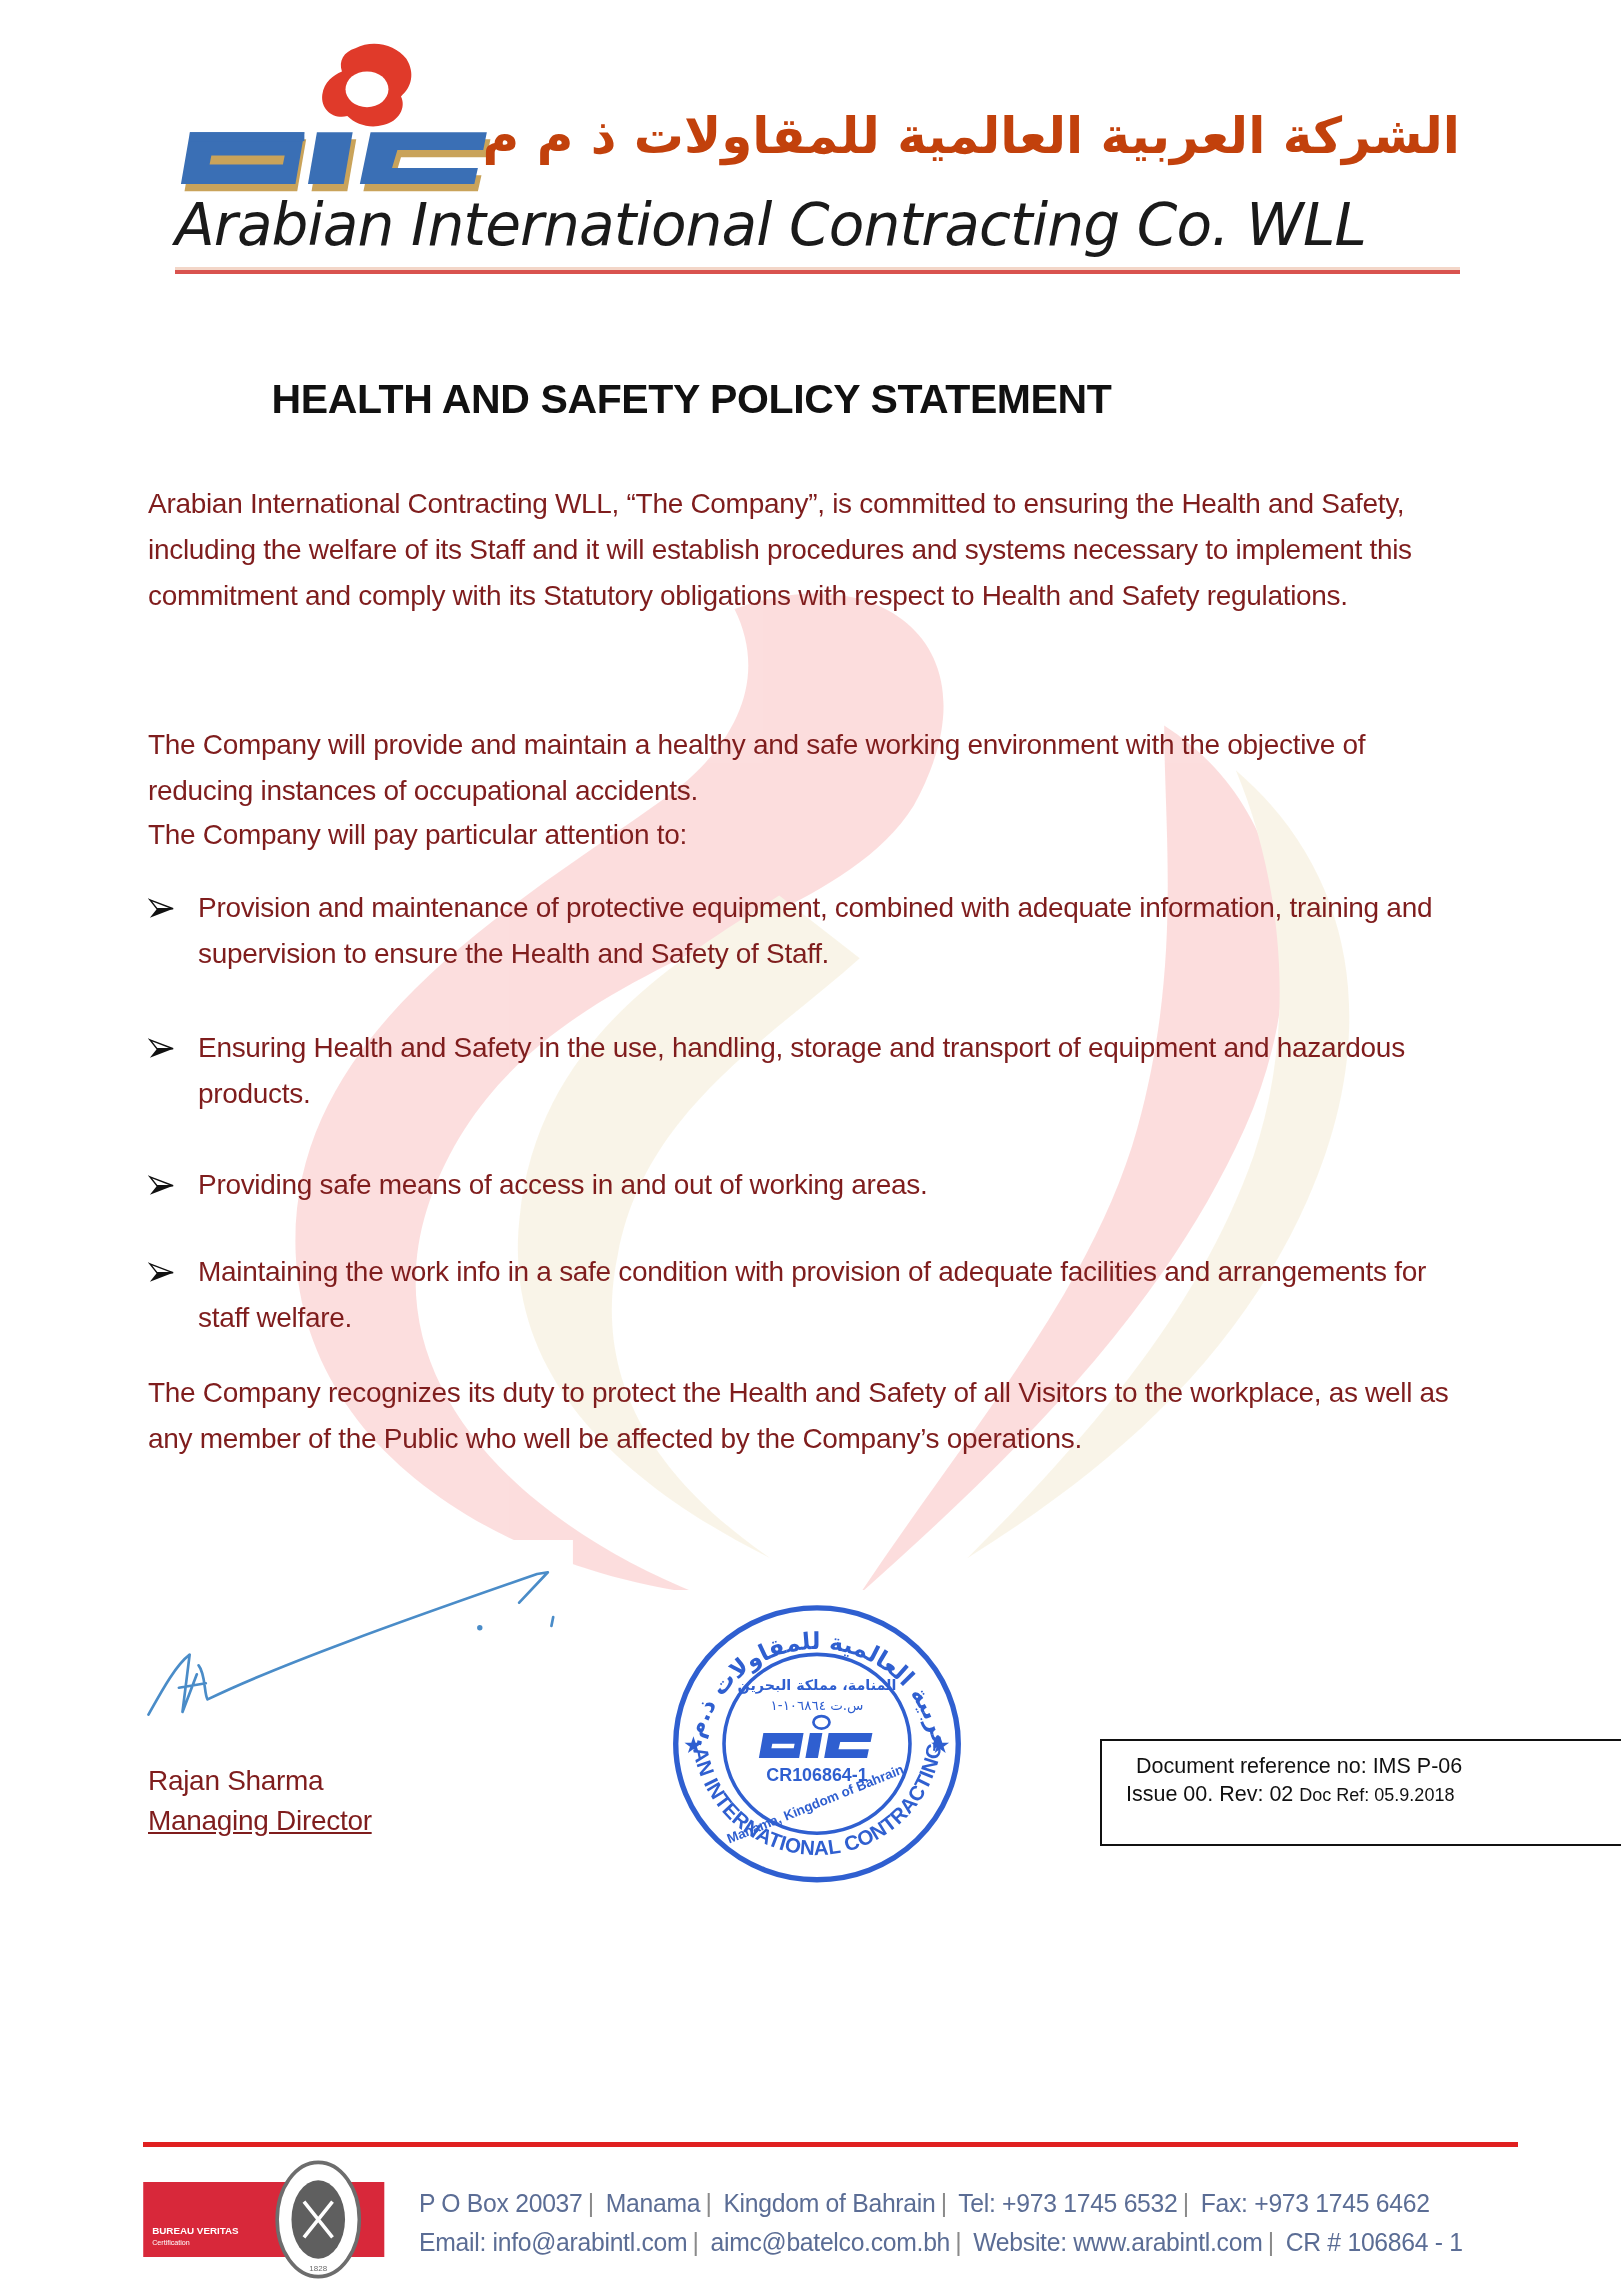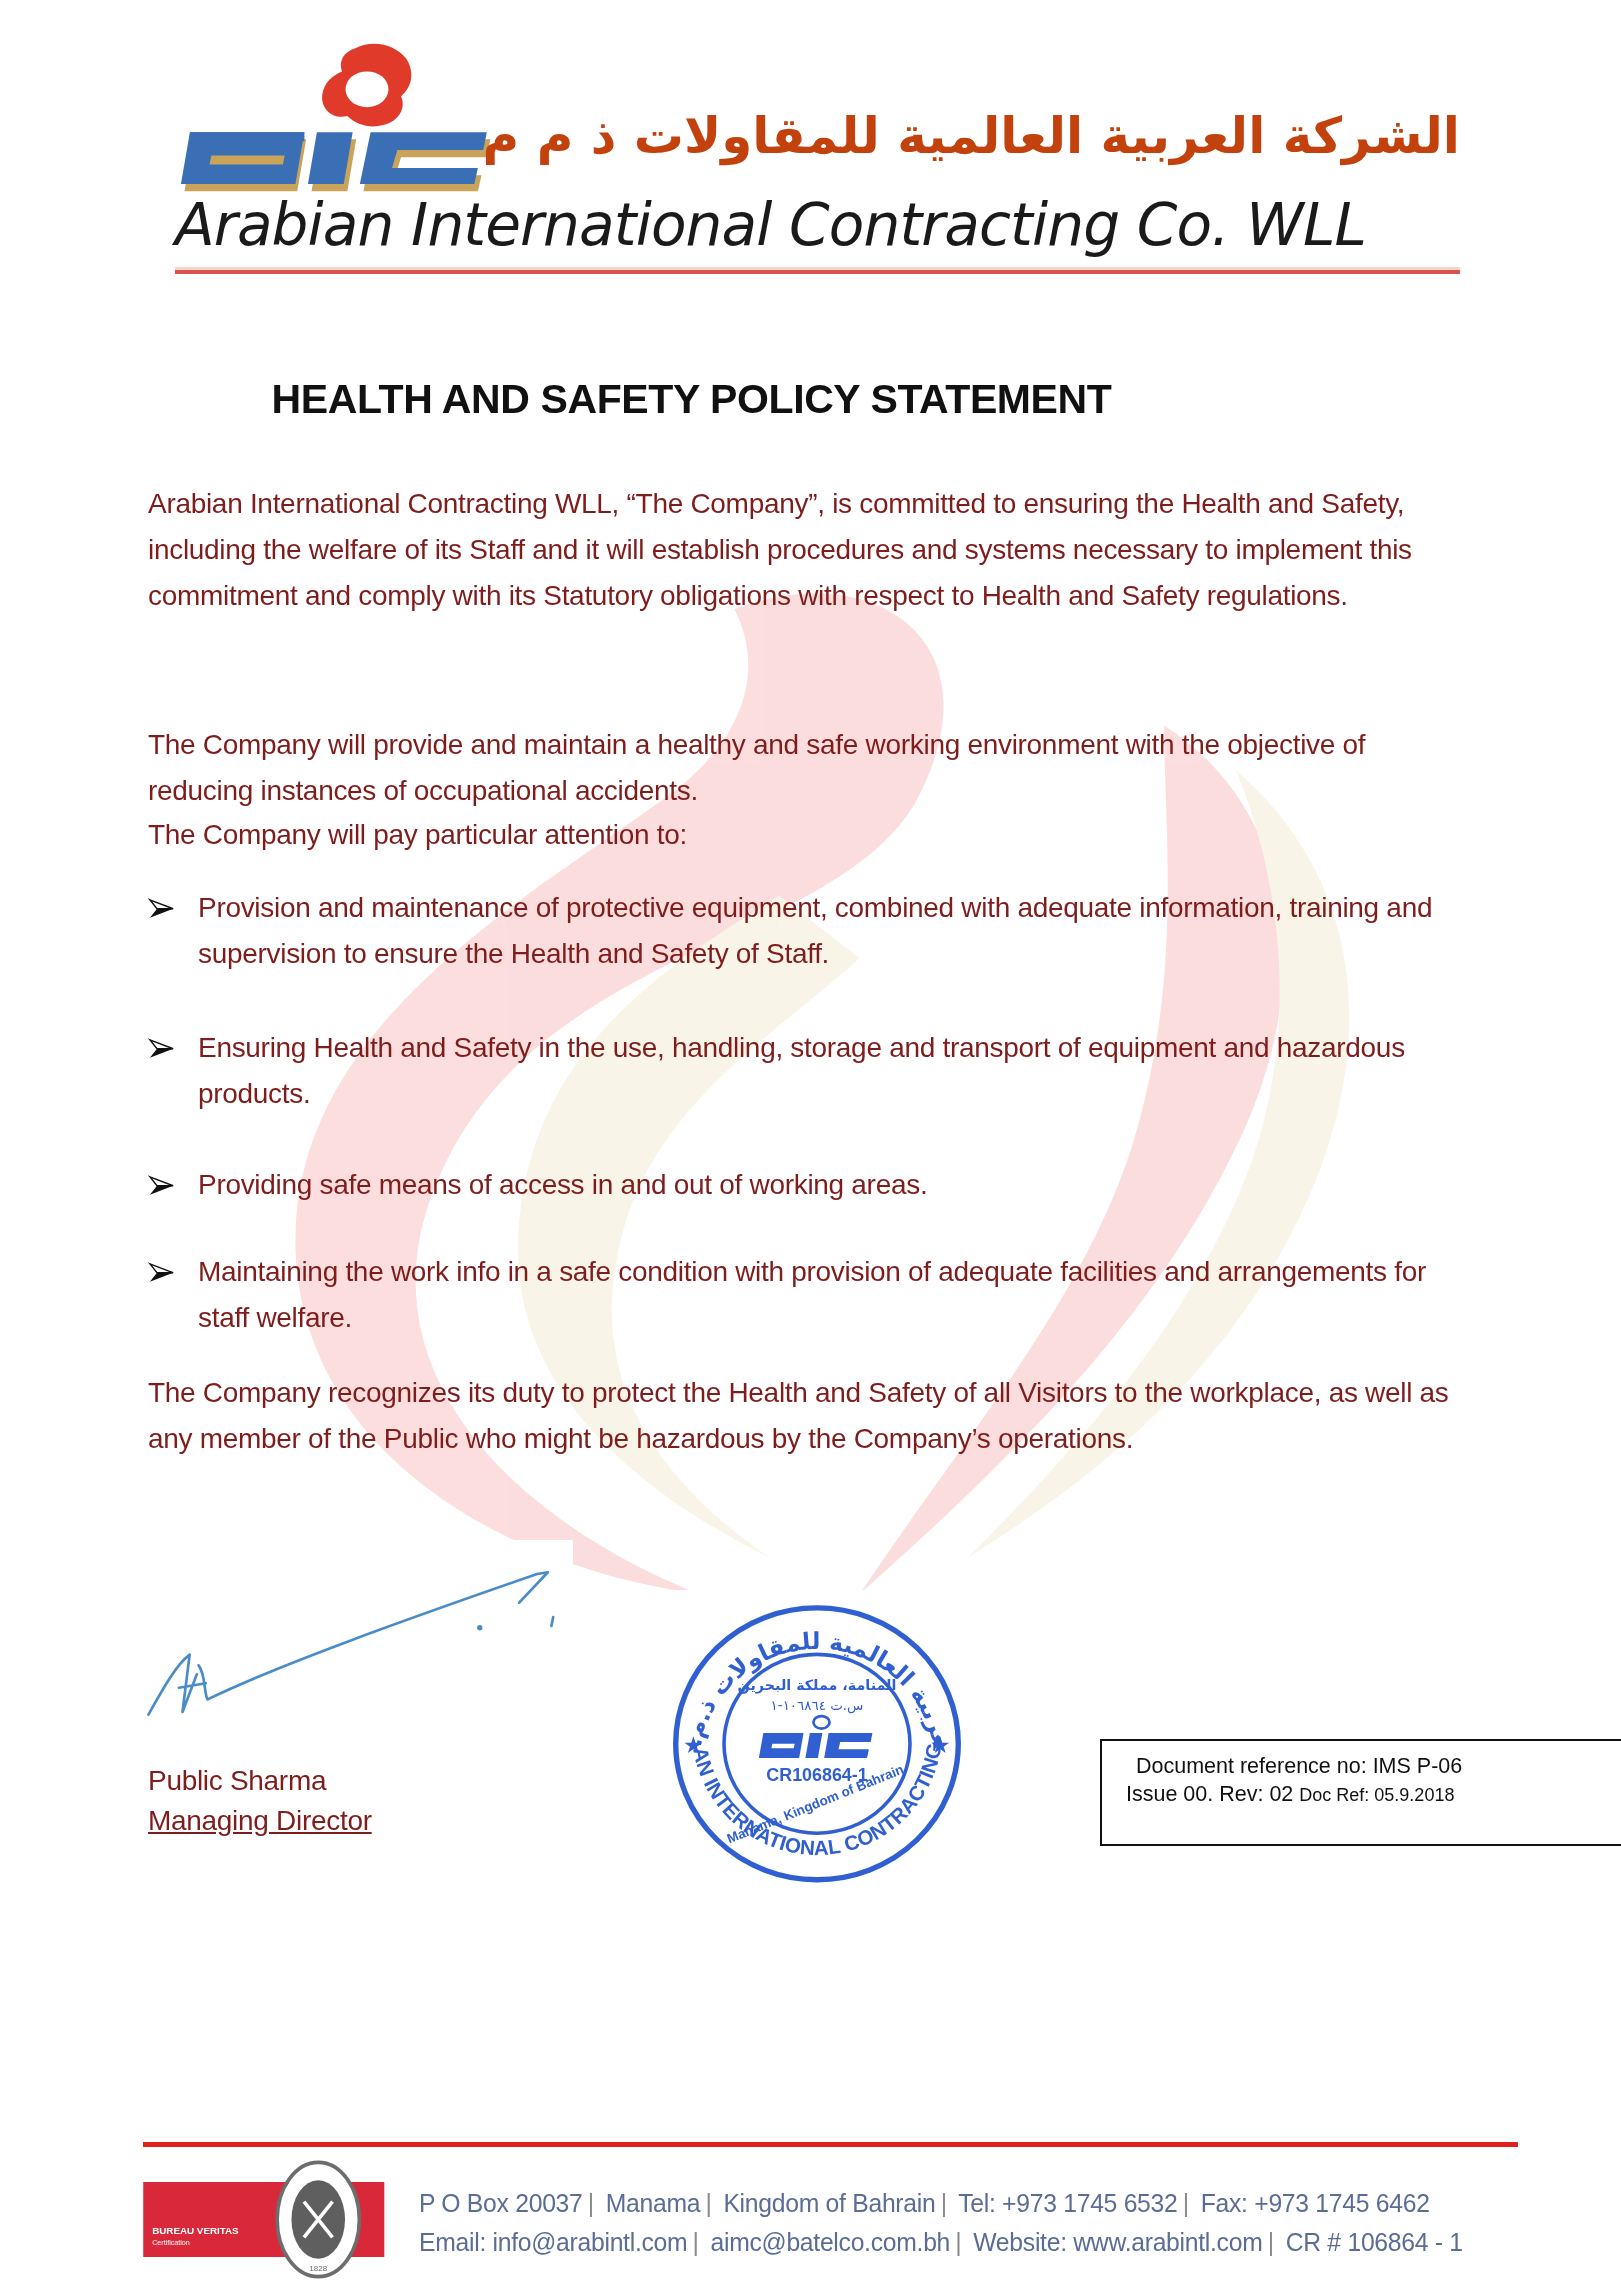--- a/index.html
+++ b/index.html
@@ -148,30 +148,30 @@
   <div class="bullet-text">Providing safe means of access in and out of working areas.</div>
 </div>
 <div id="bullet-3" class="bullet body-text">
   <svg class="bullet-icon" viewBox="0 0 30 24">
       <path d="M2 2 L 28 12 L 2 22 L 10 12 Z" fill="#111"></path>
       <path d="M2 2 L 28 12 L 10 12 Z" fill="#fff" stroke="#111" stroke-width="1.5"></path>
     </svg>
   <div class="bullet-text">Maintaining the work info in a safe condition with provision of adequate facilities and arrangements for staff welfare.</div>
 </div>
 
-<div id="para-4" class="abs body-text">The Company recognizes its duty to protect the Health and Safety of all Visitors to the workplace, as well as any member of the Public who might be hazardous by the Company’s operations.</div>
+<div id="para-4" class="abs body-text">The Company recognizes its duty to protect the Health and Safety of all Visitors to the workplace, as well as any member of the Public who well be affected by the Company’s operations.</div>
 
 <svg id="signature" class="abs" viewBox="0 0 480 220">
   <rect x="0" y="0" width="480" height="220" fill="#ffffff"></rect>
   <path d="M6 195 C 20 170, 36 140, 52 128 L 44 192 L 60 150 M 40 165 L 70 160 M 62 140 C 70 150, 68 172, 72 178 C 150 140, 290 90, 440 38 L 452 36 L 420 70" fill="none" stroke="#4a8cc8" stroke-width="3" stroke-linecap="round" stroke-linejoin="round"></path>
   <circle cx="376" cy="98" r="3" fill="#4a8cc8"></circle>
   <path d="M458 86 L 456 96" stroke="#4a8cc8" stroke-width="3" stroke-linecap="round"></path>
 </svg>
 
-<div id="signatory-name" class="abs body-text">Public Sharma</div>
+<div id="signatory-name" class="abs body-text">Rajan Sharma</div>
 <div id="signatory-role" class="abs body-text">Managing Director</div>
 
 <svg id="stamp" class="abs" viewBox="0 0 400 340">
   <rect x="0" y="0" width="400" height="340" fill="#ffffff"></rect>
   <defs>
     <path id="stamp-arc-top" d="M 70 175 A 132 132 0 0 1 330 175"></path>
     <path id="stamp-arc-bottom" d="M 62 180 A 140 140 0 0 0 338 180"></path>
   </defs>
   <g fill="none" stroke="#2f5fd0">
     <ellipse cx="200" cy="172" rx="158" ry="152" stroke-width="6"></ellipse>

